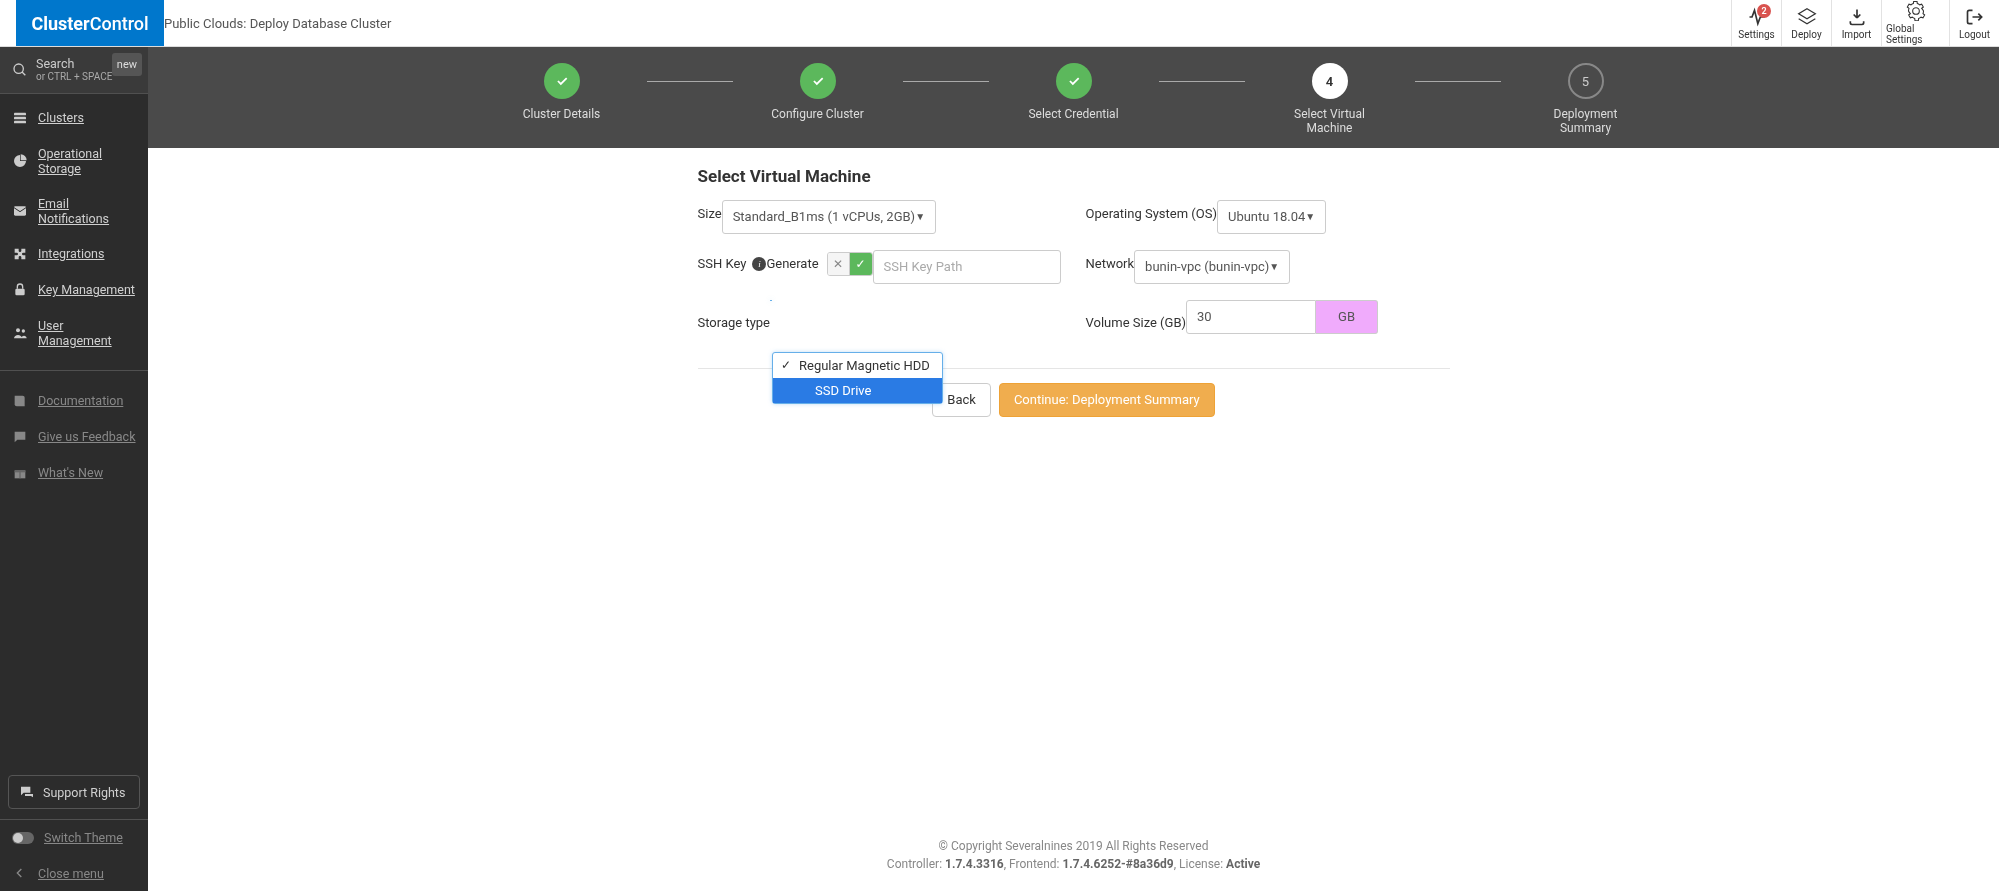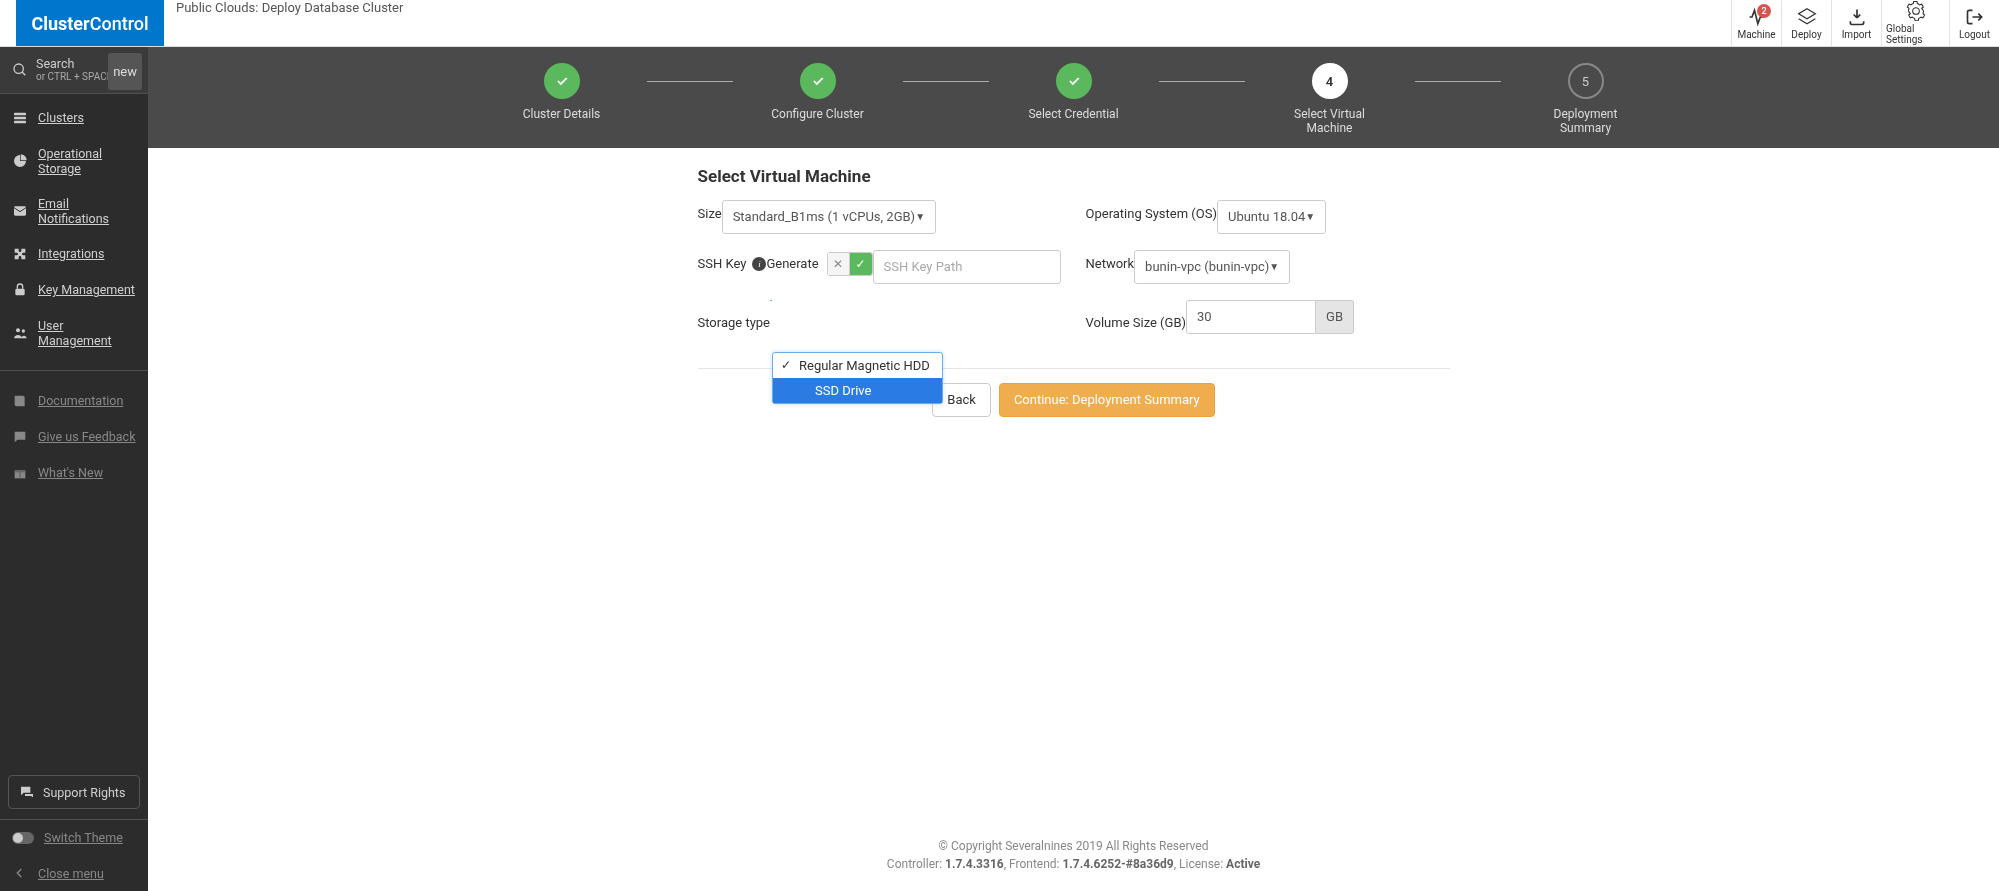--- a/index.html
+++ b/index.html
@@ -3,38 +3,38 @@
 <meta charset="utf-8">
 <style>
   * { box-sizing: border-box; margin: 0; padding: 0; font-family: -apple-system, BlinkMacSystemFont, "Segoe UI", Roboto, Helvetica, Arial, sans-serif; }
   html,body { width:100%; height:100%; background:#fff; color:#333; font-size:13px; }
   .app { display:flex; flex-direction:column; width:100%; min-height:100%; }
 
   
   .topbar { display:flex; align-items:stretch; height:47px; border-bottom:1px solid #ddd; background:#fff; }
   .logo-box { width:148px; display:flex; align-items:center; justify-content:center; background:#0077cc; color:#fff; font-size:18px; font-weight:500;margin-left:16px; }
   .logo-box b { font-weight:700; }
-  .breadcrumb { flex:1; display:flex; padding-left:12px; color:#555; font-size:13px; }
+  .breadcrumb { flex:1; display:flex; align-items:center; padding-left:0; color:#555; font-size:13px; }
   .topbar-actions { display:flex; align-items:stretch; }
   .topbar-btn { width:50px; border-left:1px solid #e2e2e2; display:flex; flex-direction:column; align-items:center; justify-content:center; font-size:10px; color:#333; cursor:pointer; position:relative; padding:0 4px; }
   .topbar-btn.wide { width:68px; }
   .topbar-btn svg { width:20px; height:20px; fill:#333; }
   .topbar-btn .lbl { margin-top:2px; }
   .badge { position:absolute; top:4px; right:10px; background:#d9534f; color:#fff; border-radius:50%; width:14px; height:14px; font-size:9px; display:flex; align-items:center; justify-content:center; font-weight:600; }
 
   
   .body { flex:1; display:flex; min-height:0; }
 
   
   .sidebar { width:148px; background:#2c2c2c; color:#d0d0d0; display:flex; flex-direction:column; font-size:12.5px; }
   .search-row { display:flex; align-items:center; gap:8px; padding:10px 12px; border-bottom:1px solid #505050; background:#3a3a3a; position:relative; }
   .search-row svg { width:16px; height:16px; fill:#ccc; flex:none; }
   .search-text { display:flex; flex-direction:column; line-height:1.15; color:#ccc; }
   .search-text small { font-size:10px; color:#aaa; }
-  .new-badge { position:absolute; top:6px; right:6px; background:#555; color:#ddd; font-size:13px; padding:11px 5px; border-radius:3px; }
+  .new-badge { position:absolute; top:6px; right:6px; background:#555; color:#ddd; font-size:11px; padding:5px 5px; border-radius:3px; }
   .nav-group { padding:6px 0; }
   .nav-item { display:flex; align-items:center; gap:10px; padding:10px 12px; cursor:pointer; color:#d0d0d0; }
   .nav-item svg { width:16px; height:16px; fill:#ccc; flex:none; }
   .nav-item span { font-size:12.5px;text-decoration:underline; }
   .nav-muted svg { fill:#888; }
   .nav-muted span { color:#888; }
   .divider { height:1px; background:#505050; margin:6px 0; }
   .support-forum-wrap { padding:10px 8px; }
   .support-forum { border:1px solid #555; border-radius:4px; display:flex; align-items:center; gap:8px; padding:8px 10px; cursor:pointer; }
   .support-forum svg { width:16px; height:16px; fill:#ccc; }
@@ -70,21 +70,21 @@
   .text-input input { border:none; outline:none; width:100%; font-size:13px; color:#555; }
   .text-input input::placeholder { color:#aaa; }
   .gen-group { display:flex; align-items:center; gap:8px; }
   .gen-btns { display:flex; border:1px solid #ccc; border-radius:3px; overflow:hidden; }
   .gen-btns div { width:22px; height:22px; display:flex; align-items:center; justify-content:center; font-size:12px; cursor:pointer; }
   .gen-btns .x { background:#f5f5f5; color:#888; border-right:1px solid #ccc; }
   .gen-btns .ok { background:#5cb85c; color:#fff; }
 
   .volume-row { display:flex; }
   .volume-row .text-input { flex:0 0 130px; border-radius:3px 0 0 3px; }
-  .volume-row .unit { height:34px; border:1px solid #ccc; border-left:none; border-radius:0 3px 3px 0; background:#e5e5e5; padding:0 10px; display:flex; align-items:center; color:#555; }
+  .volume-row .unit { height:34px; border:1px solid #ccc; border-left:none; border-radius:0 3px 3px 0; background:#f0abfc; padding:0 22px; display:flex; align-items:center; color:#555; }
 
   
   .select.open { border:1px solid #66afe9; box-shadow:0 0 4px rgba(102,175,233,.5); }
   .dropdown-list { position:absolute; top:100%; left:0; right:0; z-index:50; background:#fff; border:1px solid #ccc; border-top:none; }
   .dropdown-list .opt { padding:5px 12px 5px 26px; font-size:13px; cursor:pointer; position:relative; }
   .dropdown-list .opt.checkmark::before { content:'✓'; position:absolute; left:8px; top:5px; font-size:12px; color:#333; }
   .dropdown-list .opt.hover { background:#2a7be4; color:#fff;padding-left:42px; }
 
   
   .panel-footer { border-top:1px solid #e5e5e5; margin-top:6px; padding:14px 0; display:flex; justify-content:center; gap:8px; }
@@ -107,21 +107,21 @@
     </div>
     <div class="breadcrumb">
       <span>Public Clouds: Deploy Database Cluster</span>
     </div>
     <div class="topbar-actions">
       <div class="topbar-btn">
         <div class="badge">2</div>
         <svg viewBox="0 0 24 24">
             <path d="M3 12h3l3-8 4 16 3-8h5" fill="none" stroke="#333" stroke-width="2"></path>
           </svg>
-        <span class="lbl">Machine</span>
+        <span class="lbl">Settings</span>
       </div>
       <div class="topbar-btn">
         <svg viewBox="0 0 24 24">
             <path d="M12 2l10 6-10 6L2 8z M2 14l10 6 10-6" fill="none" stroke="#333" stroke-width="1.5"></path>
           </svg>
         <span class="lbl">Deploy</span>
       </div>
       <div class="topbar-btn">
         <svg viewBox="0 0 24 24">
             <path d="M12 3v10m0 0l-4-4m4 4l4-4M4 17v2a2 2 0 002 2h12a2 2 0 002-2v-2" fill="none" stroke="#333" stroke-width="2"></path>

